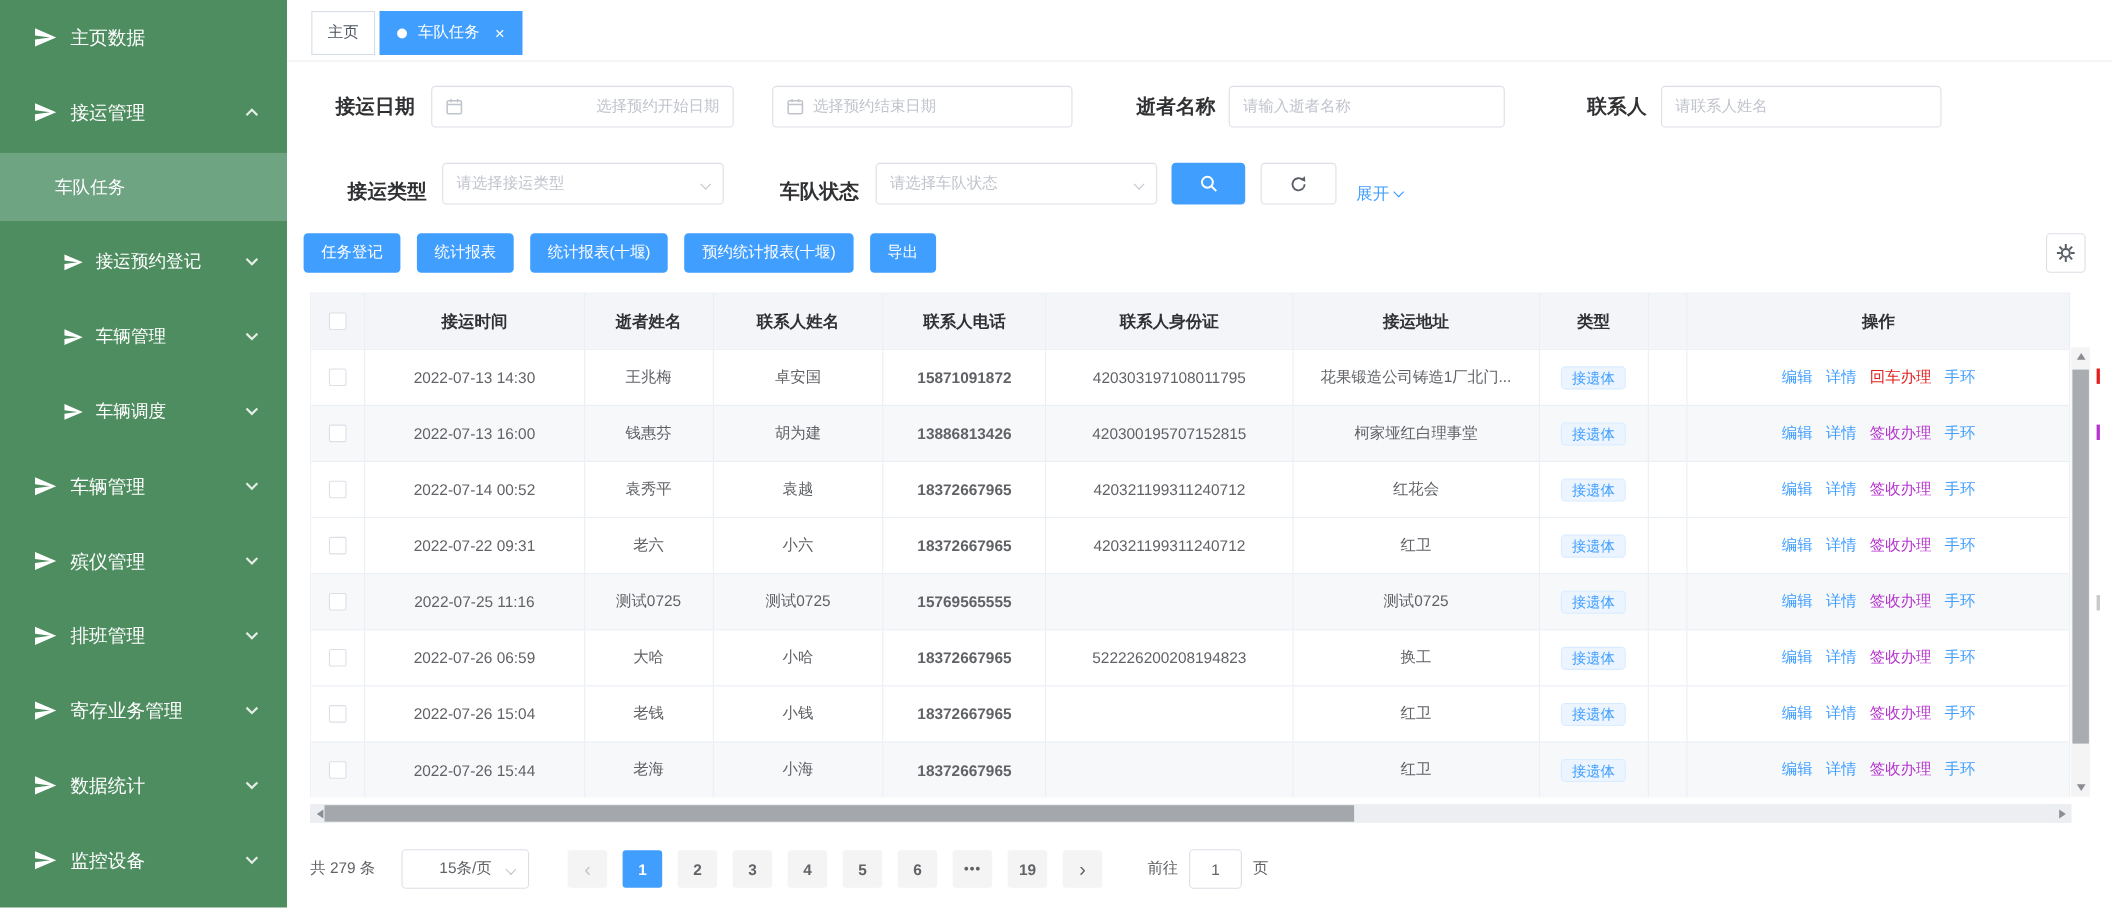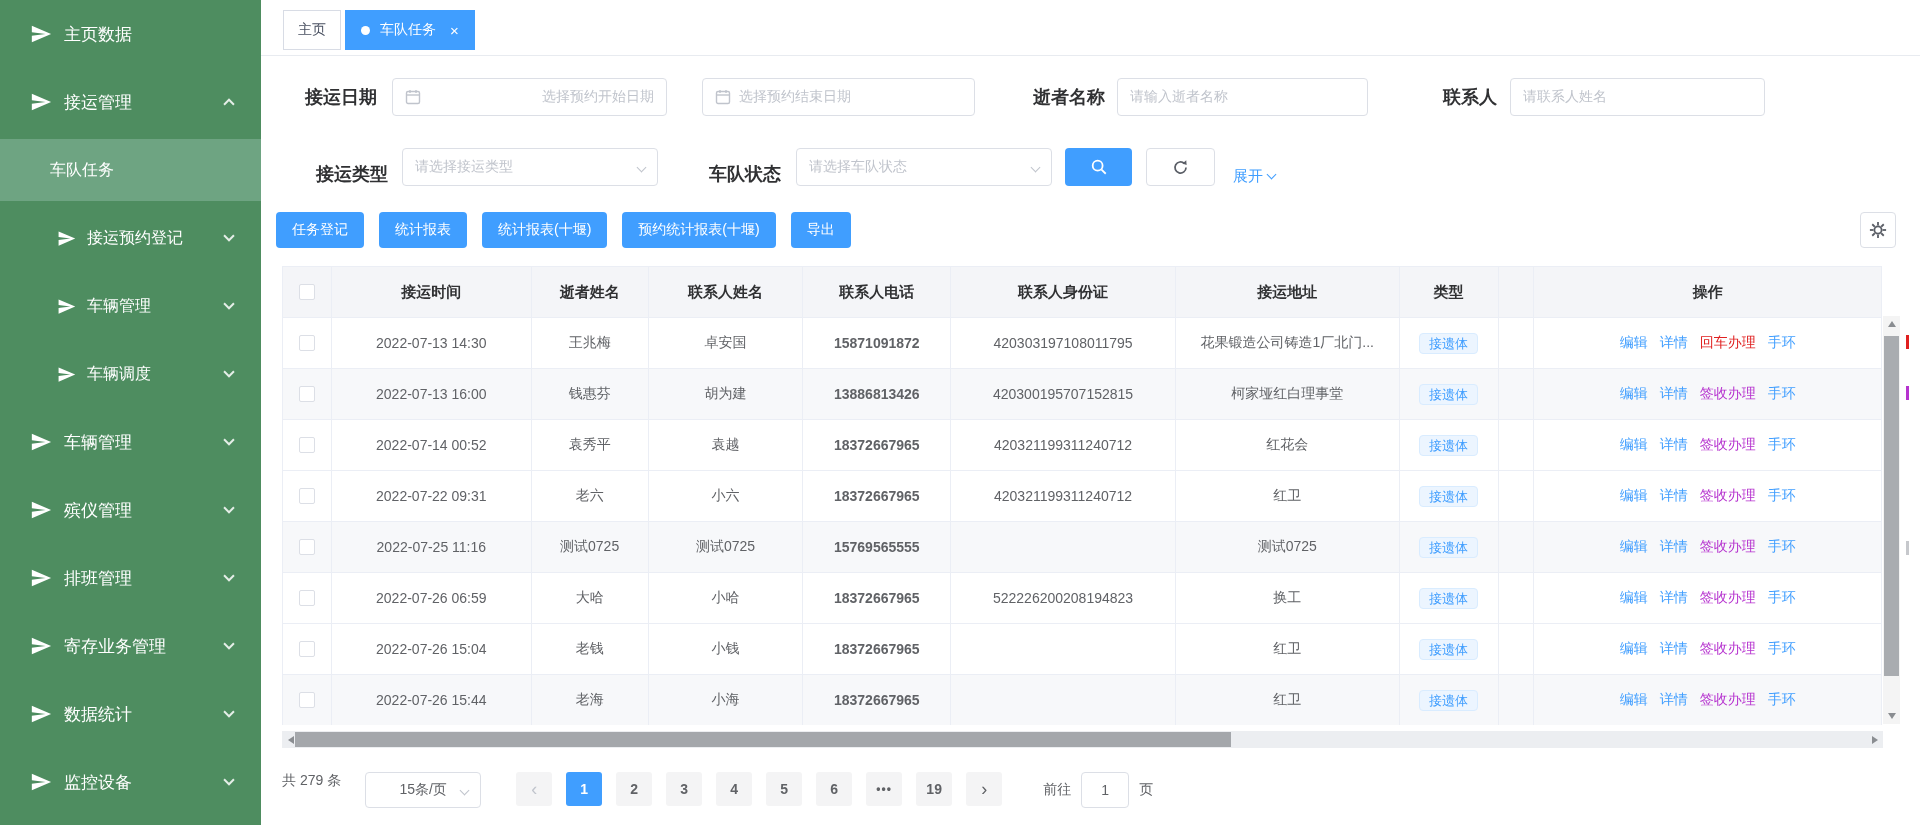--- a/index.html
+++ b/index.html
@@ -108,21 +108,21 @@
     display:flex; align-items:center; justify-content:center; }
   .hsb .btn.left { left:0; } .hsb .btn.right { right:0; }
   .hsb .thumb { position:absolute; left:13px; top:1px; width:936px; height:15px; background:#a4a7ab; }
 
   .sliver { position:absolute; width:3px; height:14px; }
   .sliver.s1 { left:1624px; top:69px; background:#e02020; }
   .sliver.s2 { left:1624px; top:120px; background:#b633cf; }
   .sliver.s3 { left:1624px; top:275px; background:#c6c8cc; }
 
   
-  .pagination { position:absolute; left:21px; top:772px; display:flex; align-items:flex-start;
+  .pagination { position:absolute; left:21px; top:772px; display:flex; align-items:center;
     font-size:14px; color:#606266; }
   .pg-total { margin-right:24px; }
   .pg-size { position:relative; width:116px; height:36px; border:1px solid #dcdfe6; border-radius:4px;
     display:flex; align-items:center; justify-content:center; color:#606266; margin-right:28px;
     cursor:pointer; }
   .pg-btn { width:36px; height:34px; background:#f4f4f5; border-radius:3px; margin:0 7px;
     display:flex; align-items:center; justify-content:center; font-weight:bold; color:#606266;
     cursor:pointer; font-size:14px; }
   .pg-btn.arrow { font-size:18px; font-weight:normal; }
   .pg-btn.disabled { color:#c0c4cc; }

